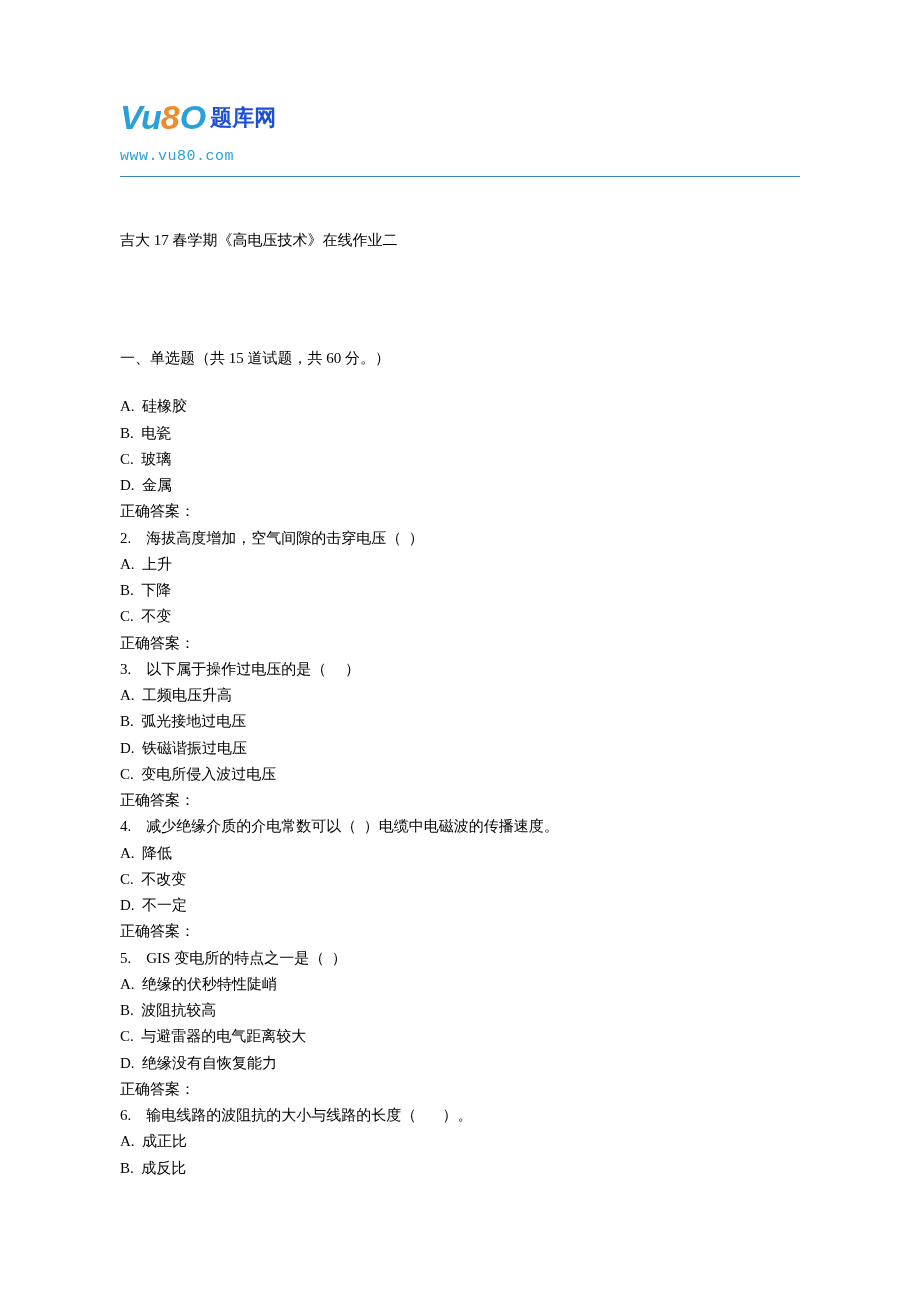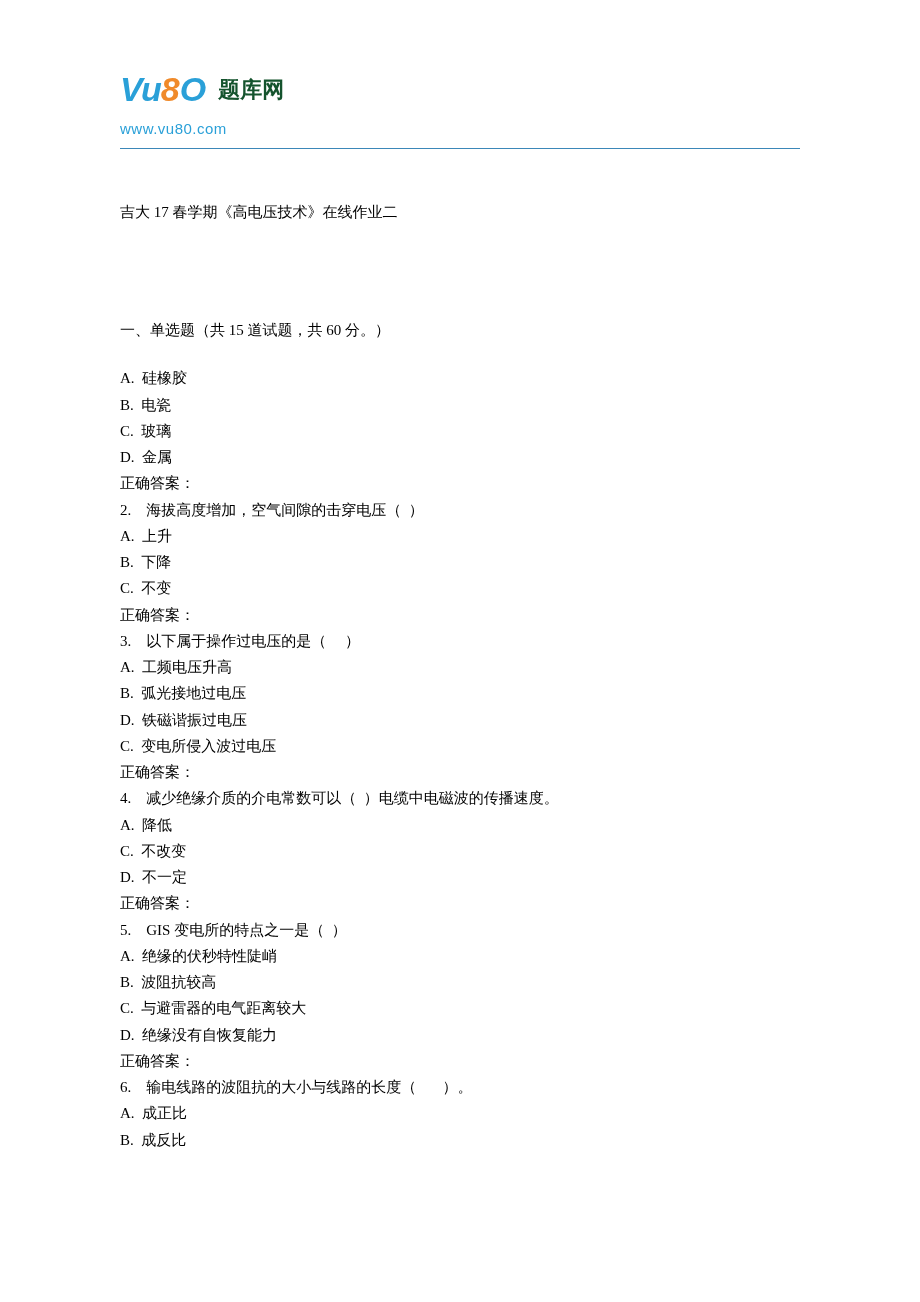--- a/index.html
+++ b/index.html
@@ -9,21 +9,21 @@
     }
     body {
       background: #fff;
       width: 920px;
       font-family: "SimSun", "宋体", serif;
       font-size: 15px;
       color: #000;
       line-height: 1.75;
     }
     .page {
-      padding: 60px 120px 40px 120px;
+      padding: 88px 120px 40px 120px;
     }
     .logo-block {
       margin-bottom: 6px;
     }
     .logo-row {
       display: flex;
       align-items: baseline;
       gap: 0;
     }
     .logo-vu {
@@ -45,27 +45,27 @@
       font-family: Arial, sans-serif;
       font-weight: bold;
       font-size: 34px;
       color: #2aa0d8;
       font-style: italic;
     }
     .logo-cn {
       font-family: "SimHei", sans-serif;
       font-weight: bold;
       font-size: 22px;
-      color: #14532d;
-      margin-left: 12px;
+      color: #1d4ed8;
+      margin-left: 4px;
       position: relative;
       top: -4px;
     }
     .logo-url {
-      font-family: Liberation Sans, sans-serif;
+      font-family: Liberation Mono, monospace;
       font-size: 15px;
       color: #2aa0d8;
       letter-spacing: 0.5px;
       margin-top: -4px;
     }
     .hr {
       border: none;
       border-top: 1.5px solid #3b87b8;
       margin-top: 2px;
       margin-bottom: 50px;

